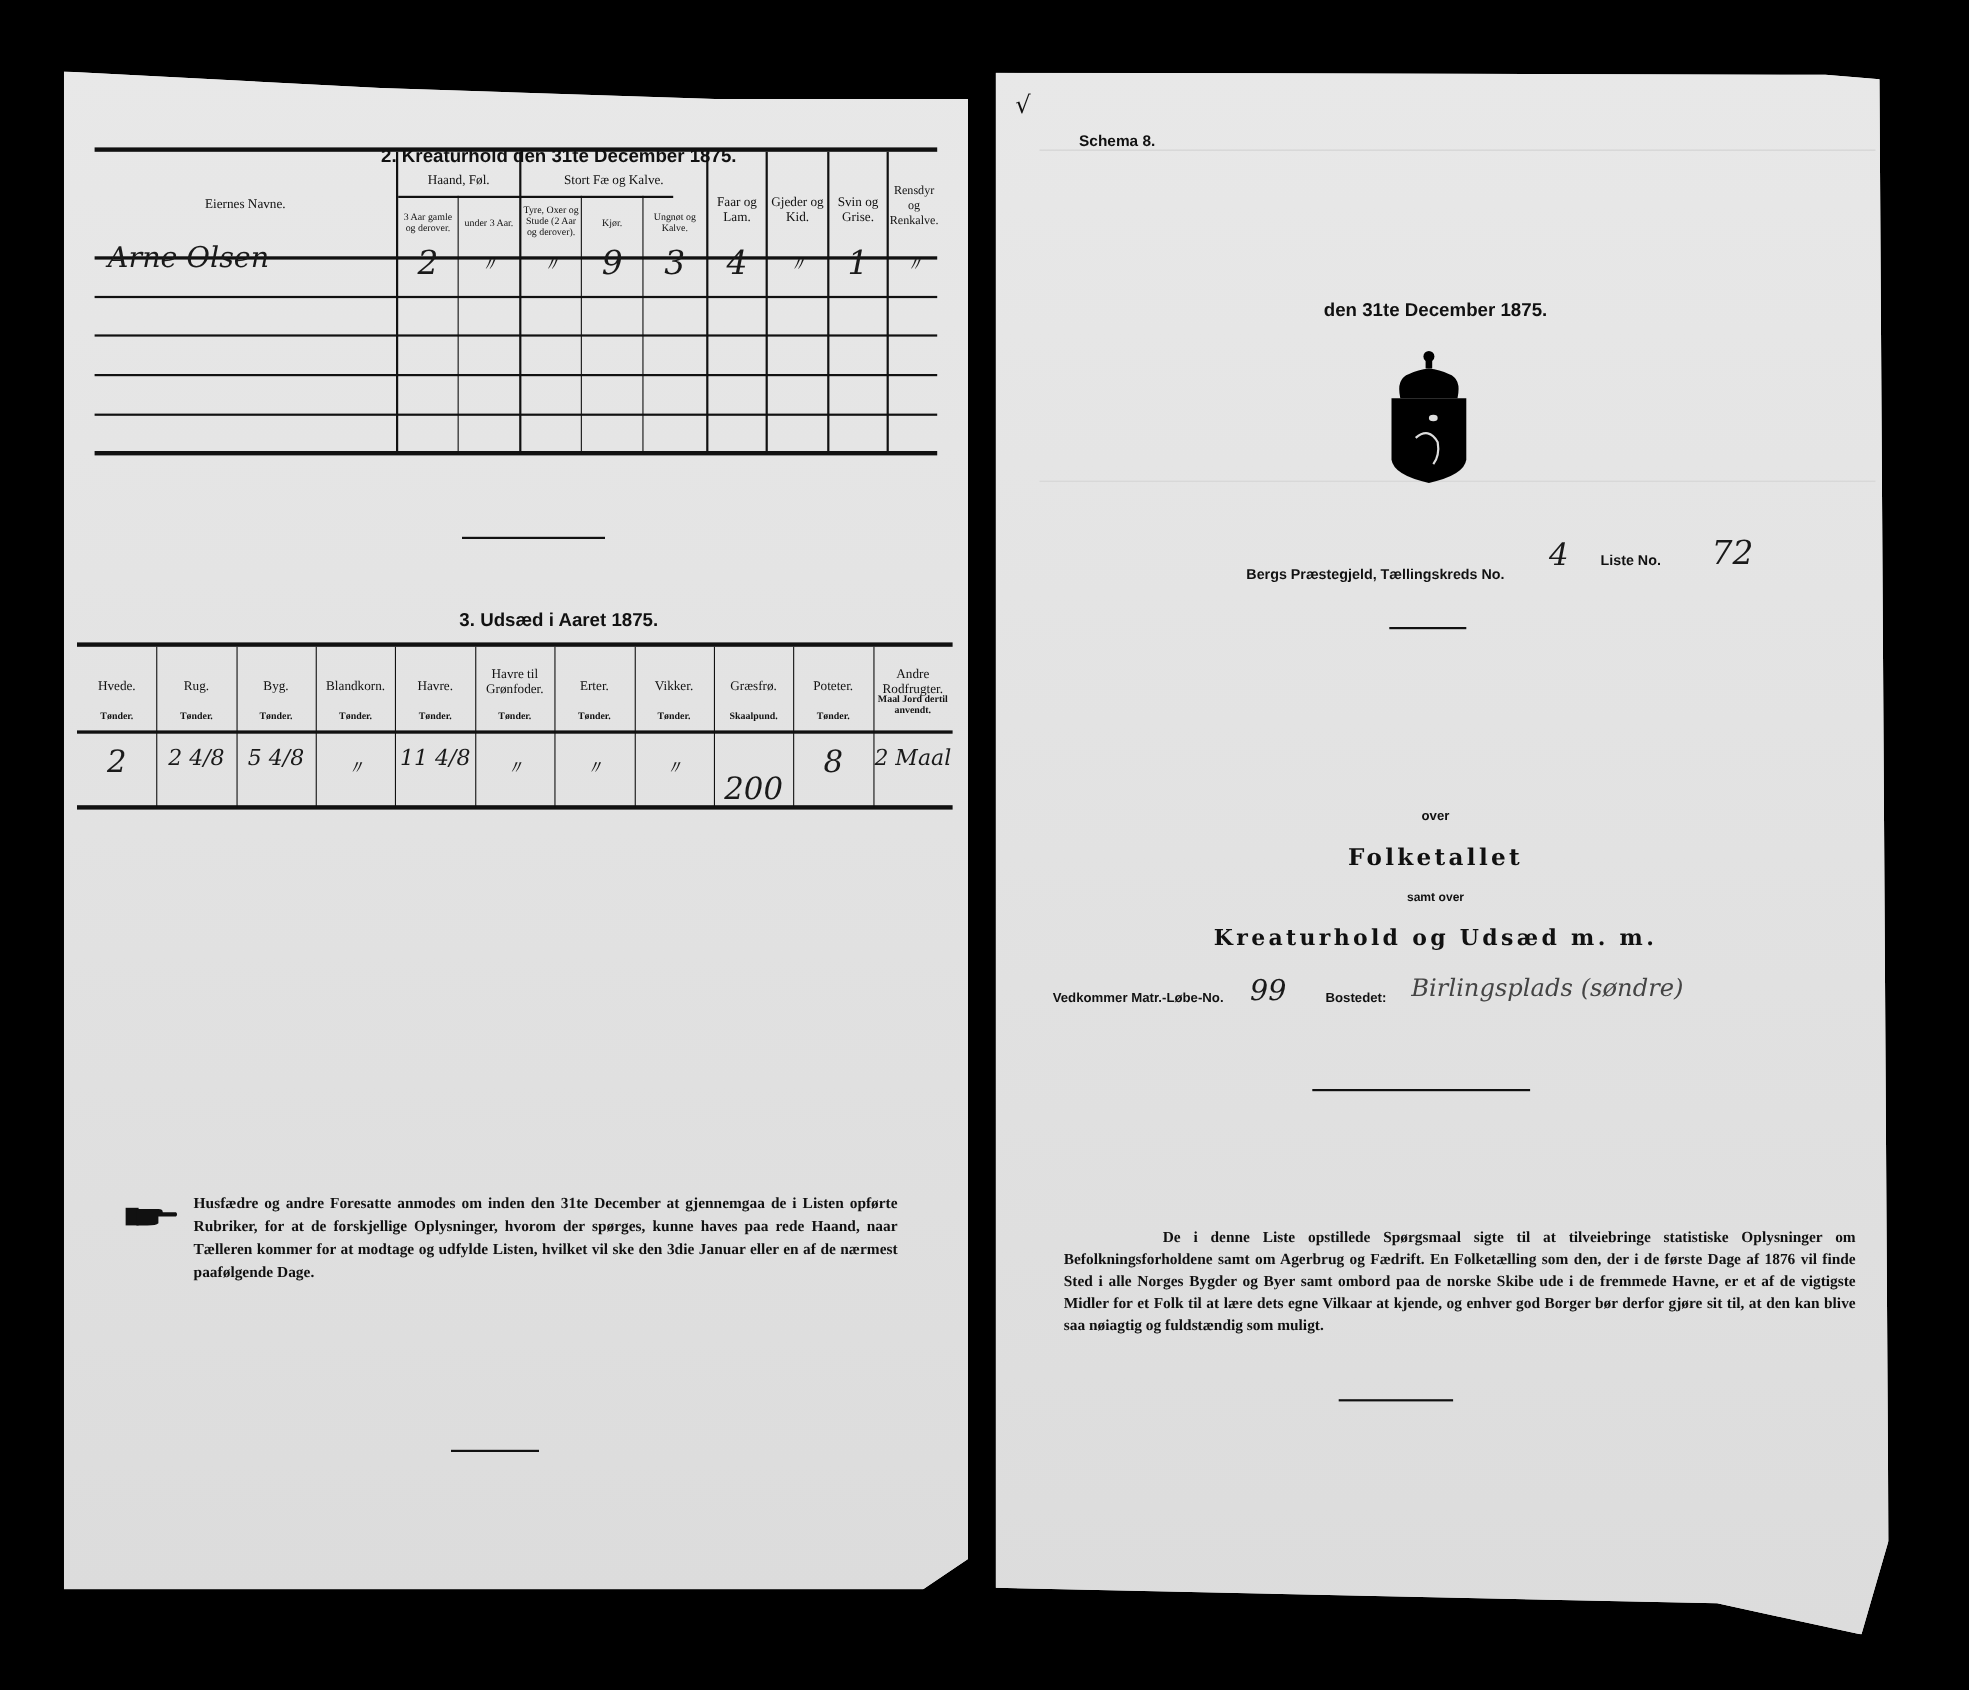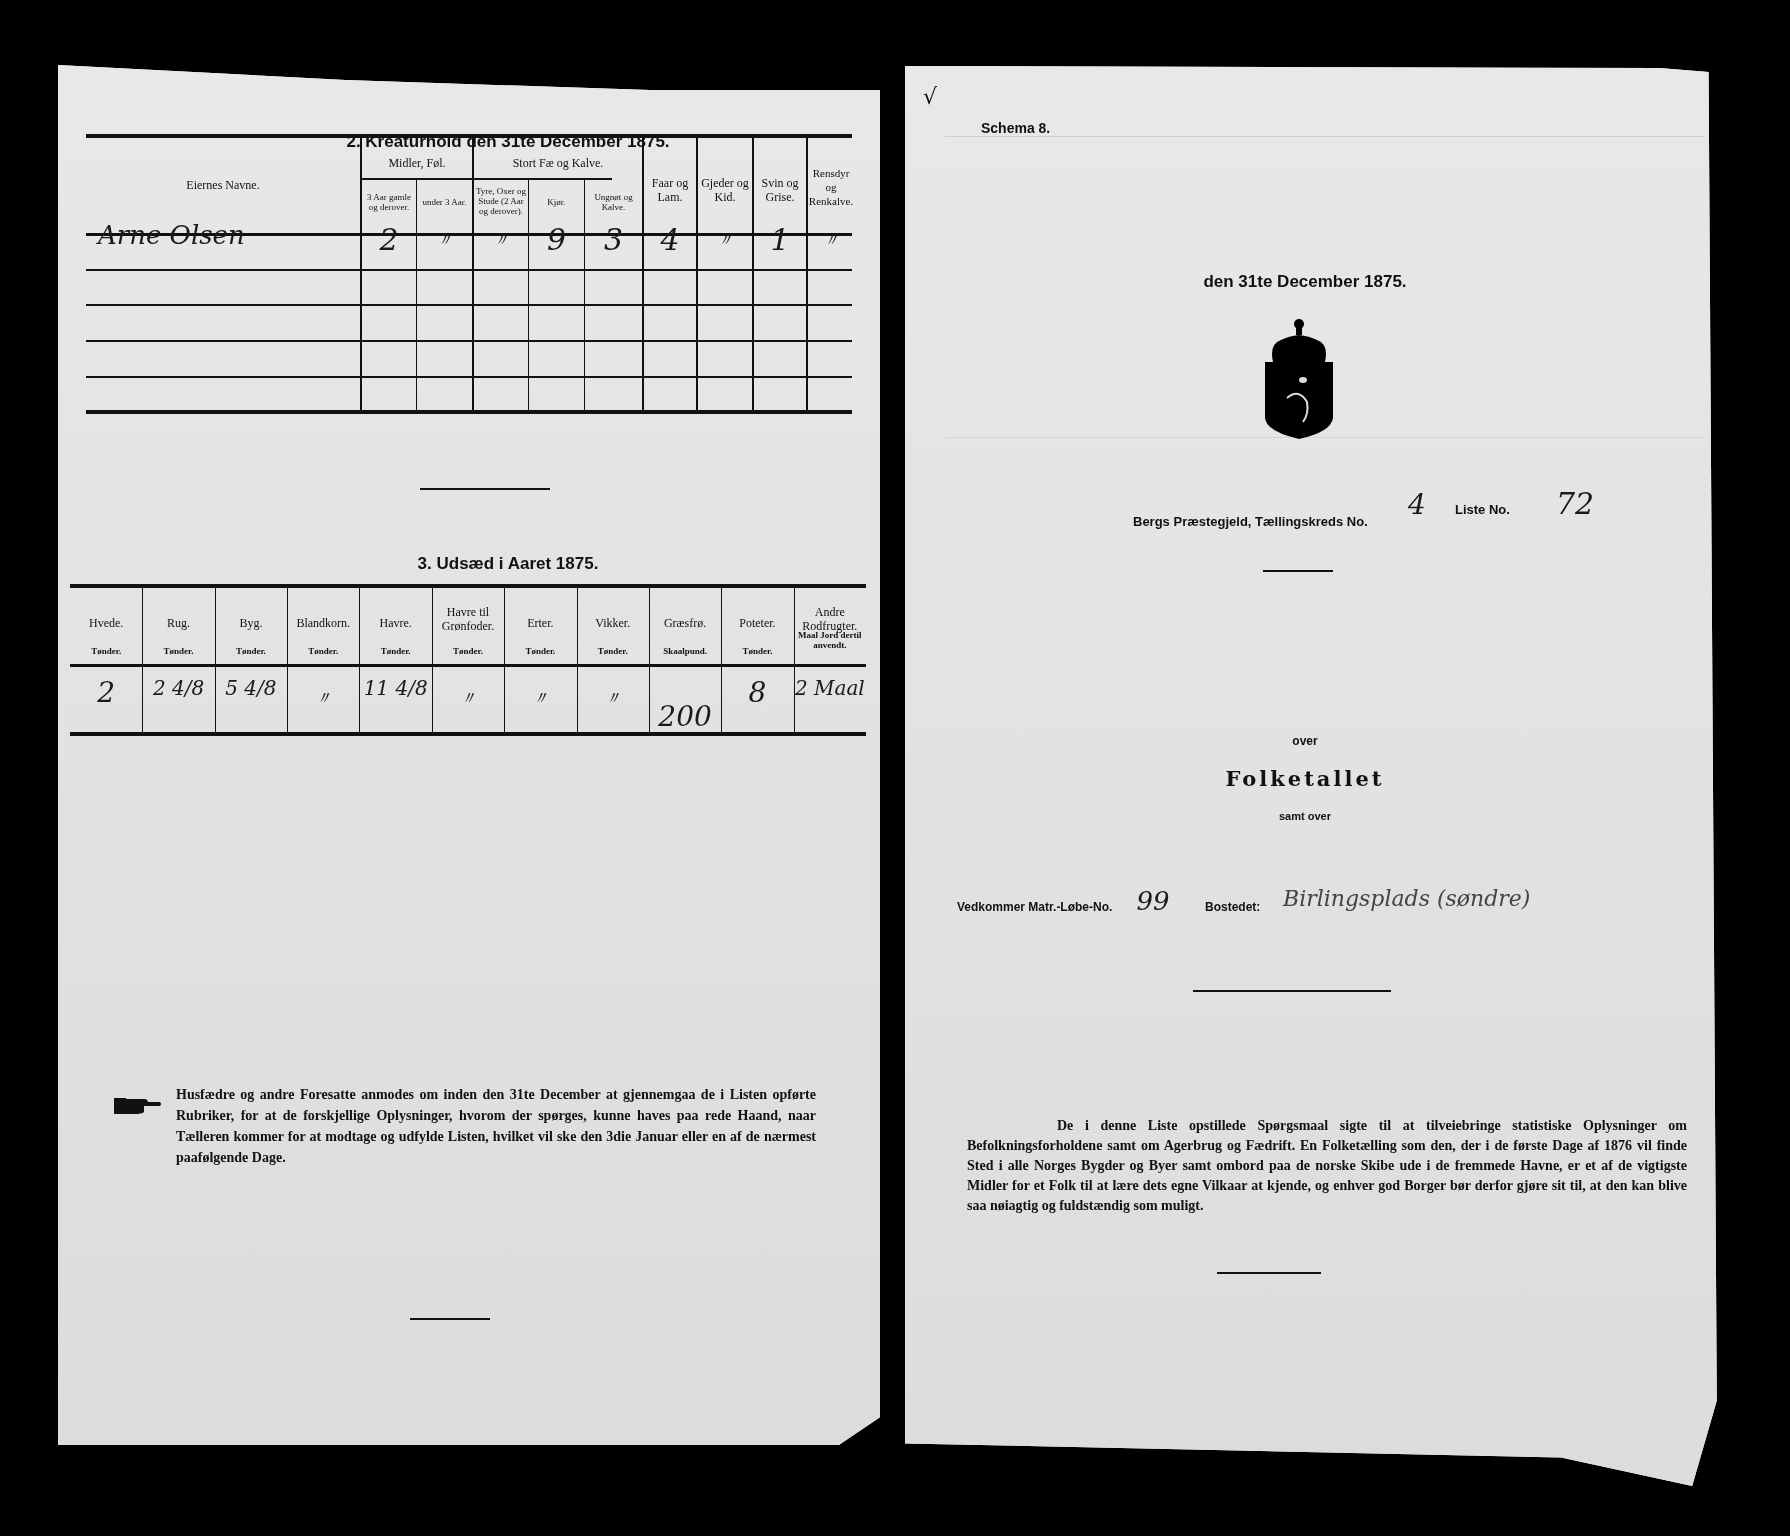--- a/index.html
+++ b/index.html
@@ -48,21 +48,21 @@
   <div class="vline" style="left:358px; top:118px; height:234px; width:1px;"></div>
   <div class="vline" style="left:414px; top:78px; height:274px;"></div>
   <div class="vline" style="left:470px; top:118px; height:234px; width:1px;"></div>
   <div class="vline" style="left:526px; top:118px; height:234px; width:1px;"></div>
   <div class="vline" style="left:584px; top:78px; height:274px;"></div>
   <div class="vline" style="left:638px; top:78px; height:274px;"></div>
   <div class="vline" style="left:694px; top:78px; height:274px;"></div>
   <div class="vline" style="left:748px; top:78px; height:274px;"></div>
 
   <div class="cell-hdr" style="left:28px; top:118px; width:274px;">Eiernes Navne.</div>
-  <div class="cell-hdr" style="left:304px; top:96px; width:110px;">Midler, Føl.</div>
+  <div class="cell-hdr" style="left:304px; top:96px; width:110px;">Haand, Føl.</div>
   <div class="cell-hdr cell-small" style="left:304px; top:132px; width:54px;">3 Aar gamle og derover.</div>
   <div class="cell-hdr cell-small" style="left:359px; top:137px; width:55px;">under 3 Aar.</div>
   <div class="cell-hdr" style="left:416px; top:96px; width:168px;">Stort Fæ og Kalve.</div>
   <div class="cell-hdr cell-small" style="left:416px; top:126px; width:54px;">Tyre, Oxer og Stude (2 Aar og derover).</div>
   <div class="cell-hdr cell-small" style="left:471px; top:137px; width:55px;">Kjør.</div>
   <div class="cell-hdr cell-small" style="left:527px; top:132px; width:57px;">Ungnøt og Kalve.</div>
   <div class="cell-hdr" style="left:586px; top:116px; width:52px;">Faar og Lam.</div>
   <div class="cell-hdr" style="left:640px; top:116px; width:54px;">Gjeder og Kid.</div>
   <div class="cell-hdr" style="left:696px; top:116px; width:52px;">Svin og Grise.</div>
   <div class="cell-hdr" style="left:750px; top:106px; width:46px; font-size:11px;">Rensdyr og Renkalve.</div>
@@ -165,20 +165,21 @@
   <div class="abs hdr" style="left:228px; top:448px; font-size:13px;">Bergs Præstegjeld, Tællingskreds No.</div>
   <div class="hand" style="left:497px; top:422px; width:30px; font-size:28px;">4</div>
   <div class="abs hdr" style="left:550px; top:436px; font-size:13px;">Liste No.</div>
   <div class="hand" style="left:640px; top:420px; width:60px; font-size:30px;">72</div>
 
   <div class="rule" style="left:358px; top:504px; width:70px; height:2px;"></div>
 
   <div class="abs hdr" style="left:350px; top:668px; width:100px; text-align:center; font-size:12px;">over</div>
   <div class="title-big" style="left:200px; top:700px; width:400px; font-size:21px; letter-spacing:3px;">Folketallet</div>
   <div class="abs hdr" style="left:340px; top:744px; width:120px; text-align:center; font-size:11px;">samt over</div>
+  <div class="title-big" style="left:80px; top:774px; width:640px; font-size:20px; letter-spacing:3px;">Kreaturhold og Udsæd m. m.</div>
 
   <div class="abs hdr" style="left:52px; top:834px; font-size:12px;">Vedkommer Matr.-Løbe-No.</div>
   <div class="hand" style="left:228px; top:820px; width:40px; font-size:26px;">99</div>
   <div class="abs hdr" style="left:300px; top:834px; font-size:12px;">Bostedet:</div>
   <div class="hand" style="left:378px; top:820px; width:320px; text-align:left; font-size:22px; color:#444;">Birlingsplads (søndre)</div>
 
   <div class="rule" style="left:288px; top:924px; width:198px; height:2px;"></div>
 
   <div class="para" style="left:62px; top:1050px; width:720px; font-size:14px; line-height:20px; text-indent:90px;">De i denne Liste opstillede Spørgsmaal sigte til at tilveiebringe statistiske Oplysninger om Befolkningsforholdene samt om Agerbrug og Fædrift.  En Folketælling som den, der i de første Dage af 1876 vil finde Sted i alle Norges Bygder og Byer samt ombord paa de norske Skibe ude i de fremmede Havne, er et af de vigtigste Midler for et Folk til at lære dets egne Vilkaar at kjende, og enhver god Borger bør derfor gjøre sit til, at den kan blive saa nøiagtig og fuldstændig som muligt.</div>
 

